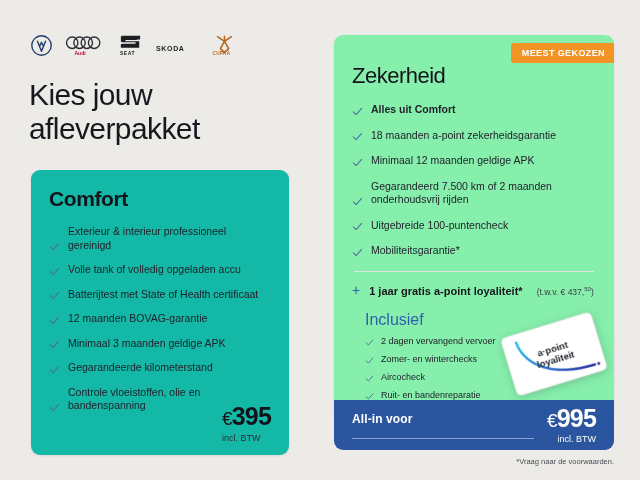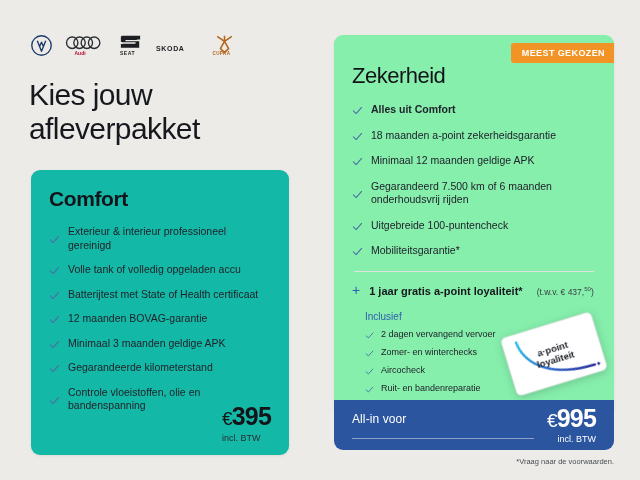--- a/index.html
+++ b/index.html
@@ -52,21 +52,21 @@
     font-size: 21px;
     font-weight: 700;
     letter-spacing: -0.4px;
     color: #12141a;
     margin-bottom: 14px;
   }
 
   ul.feats { list-style: none; }
   ul.feats li {
     display: flex;
-    align-items: center;
+    align-items: flex-end;
     gap: 8px;
     margin-bottom: 11px;
   }
   .chk {
     flex: 0 0 auto;
     width: 11px; height: 11px;
     margin-top: 2px;
   }
   .feat-txt {
     font-size: 10.5px;
@@ -155,21 +155,21 @@
     font-size: 8.5px;
     color: #3a3d45;
     margin-left: 5px;
     font-weight: 400;
   }
   .loyalty-note sup { font-size: 6px; vertical-align: super; }
 
   .incl-wrap { position: relative; }
   .incl-title {
     color: #2f5fae;
-    font-size: 10px;
+    font-size: 16px;
     font-weight: 400;
     margin-bottom: 7px;
     padding-left: 13px;
   }
   ul.feats-incl { list-style: none; padding-left: 13px; }
   ul.feats-incl li {
     display: flex;
     align-items: flex-end;
     gap: 7px;
     margin-bottom: 7px;
@@ -191,21 +191,21 @@
     width: 280px; height: 50px;
     background: #2b569f;
     border-radius: 0 0 9px 9px;
     color: #ffffff;
     padding: 0 18px;
   }
   .allin-label {
     position: absolute;
     left: 18px; top: 12px;
     font-size: 12px;
-    font-weight: 400;
+    font-weight: 700;
     letter-spacing: 0.1px;
   }
   .allin-price {
     position: absolute;
     right: 18px; top: 5px;
     text-align: right;
   }
   .allin-price .amt {
     font-size: 25px;
     font-weight: 700;
@@ -348,21 +348,21 @@
       <li>
         <svg class="chk" viewBox="0 0 16 16">
           <path d="M2 8.6 L6 12.4 L14 3.6" fill="none" stroke="#4a6fa5" stroke-width="1.6" stroke-linecap="round" stroke-linejoin="round"></path>
         </svg>
         <span class="feat-txt">Minimaal 12 maanden geldige APK</span>
       </li>
       <li>
         <svg class="chk" viewBox="0 0 16 16">
           <path d="M2 8.6 L6 12.4 L14 3.6" fill="none" stroke="#4a6fa5" stroke-width="1.6" stroke-linecap="round" stroke-linejoin="round"></path>
         </svg>
-        <span class="feat-txt">Gegarandeerd 7.500 km of 6 maanden onderhoudsvrij rijden</span>
+        <span class="feat-txt">Gegarandeerd 7.500 km of 2 maanden onderhoudsvrij rijden</span>
       </li>
       <li>
         <svg class="chk" viewBox="0 0 16 16">
           <path d="M2 8.6 L6 12.4 L14 3.6" fill="none" stroke="#4a6fa5" stroke-width="1.6" stroke-linecap="round" stroke-linejoin="round"></path>
         </svg>
         <span class="feat-txt">Uitgebreide 100-puntencheck</span>
       </li>
       <li>
         <svg class="chk" viewBox="0 0 16 16">
           <path d="M2 8.6 L6 12.4 L14 3.6" fill="none" stroke="#4a6fa5" stroke-width="1.6" stroke-linecap="round" stroke-linejoin="round"></path>

